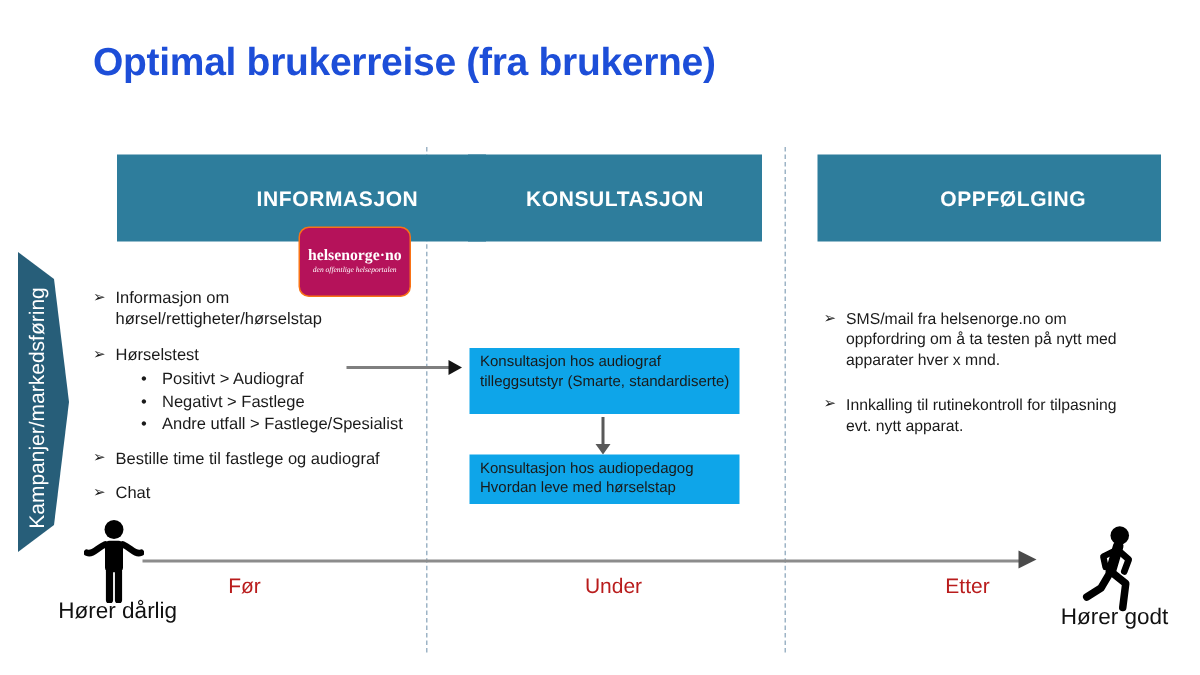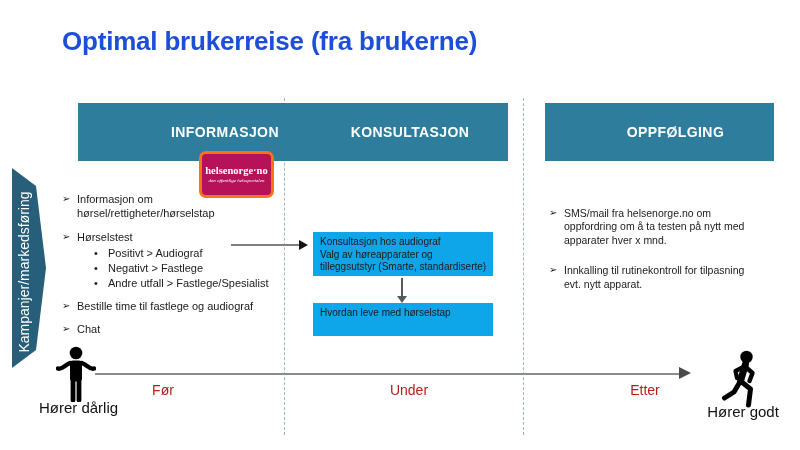--- a/index.html
+++ b/index.html
@@ -20,21 +20,21 @@
   .hdr1{left:78px;width:198px;padding-left:48px;}
   .hdr2{left:312px;width:196px;}
   .hdr3{left:545px;width:197px;padding-left:32px;}
 
   
   .banner{position:absolute;left:0;top:160px;width:55px;height:220px;}
   .banner text{fill:#ffffff;font-family:"Liberation Sans",sans-serif;font-size:14px;}
 
   
   .logo{position:absolute;left:199px;top:151px;width:75px;height:47px;background:#b5125a;
-        border:3px solid #f97316;border-radius:7px;box-sizing:border-box;
+        border:1px solid #f97316;border-radius:7px;box-sizing:border-box;
         display:flex;flex-direction:column;align-items:center;justify-content:center;color:#fff;}
   .logo-title{font-family:"Liberation Serif",serif;font-weight:700;font-size:10.5px;line-height:1;}
   .logo-tagline{font-family:"Liberation Serif",serif;font-style:italic;font-size:5px;line-height:1;margin-top:2px;}
 
   
   .bullets-l{position:absolute;left:62px;top:193px;width:192px;font-size:11px;line-height:1.25;}
   .bullets-r{position:absolute;left:549px;top:207px;width:208px;font-size:10.5px;line-height:1.28;}
   .bullet{display:flex;margin-bottom:10px;}
   .bullets-r .bullet{margin-bottom:17px;}
   .bm{width:15px;flex:none;font-size:10px;}
@@ -131,26 +131,26 @@
       <span class="bm">➢</span>
       <span>Chat</span>
     </div>
   </div>
 
   <div class="conn-line"></div>
   <div class="conn-head"></div>
 
   <div class="gbox gbox1">
     <span class="gline">Konsultasjon hos audiograf</span>
-    <span class="gline">Valg av høreapparater og</span>
     <span class="gline">tilleggsutstyr (Smarte, standardiserte)</span>
   </div>
   <div class="varrow-stem"></div>
   <div class="varrow-head"></div>
   <div class="gbox gbox2">
+    <span class="gline">Konsultasjon hos audiopedagog</span>
     <span class="gline">Hvordan leve med hørselstap</span>
   </div>
 
   <div class="bullets-r">
     <div class="bullet">
       <span class="bm">➢</span>
       <span>SMS/mail fra helsenorge.no om oppfordring om å ta testen på nytt med apparater hver x mnd.</span>
     </div>
     <div class="bullet">
       <span class="bm">➢</span>

